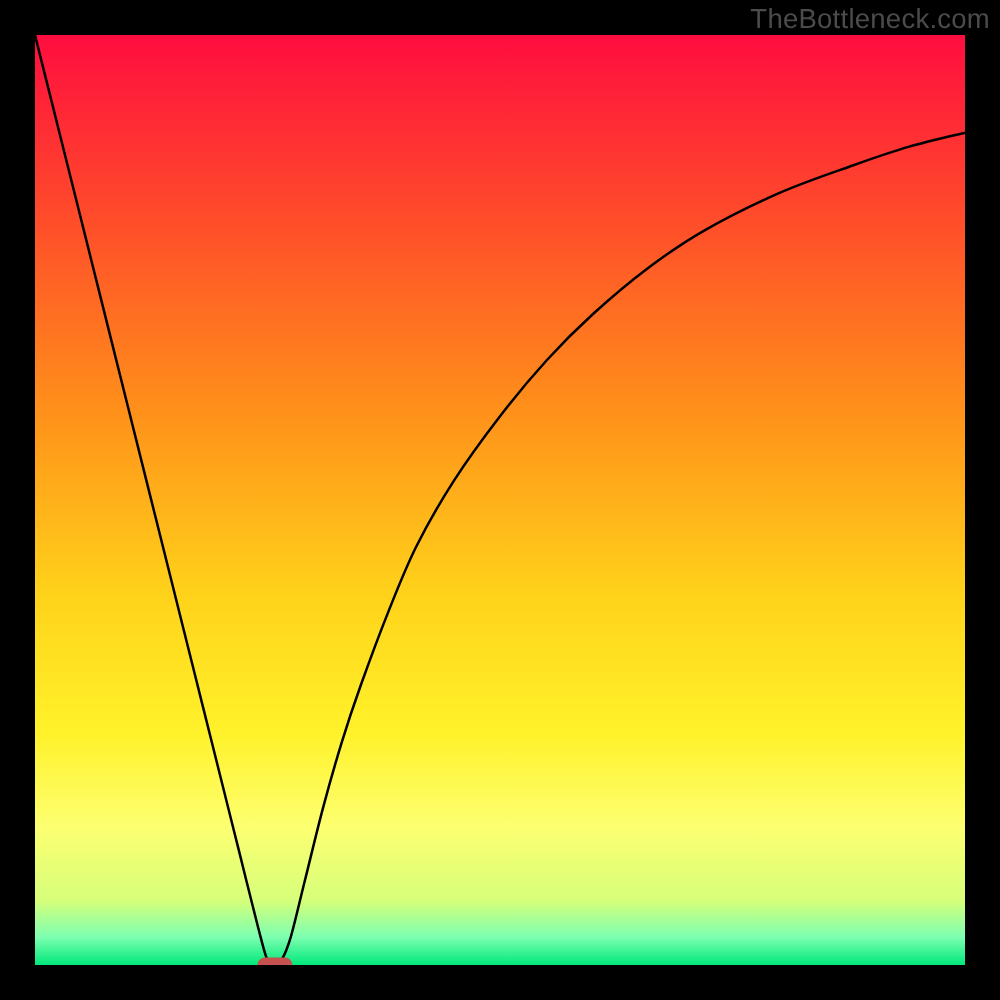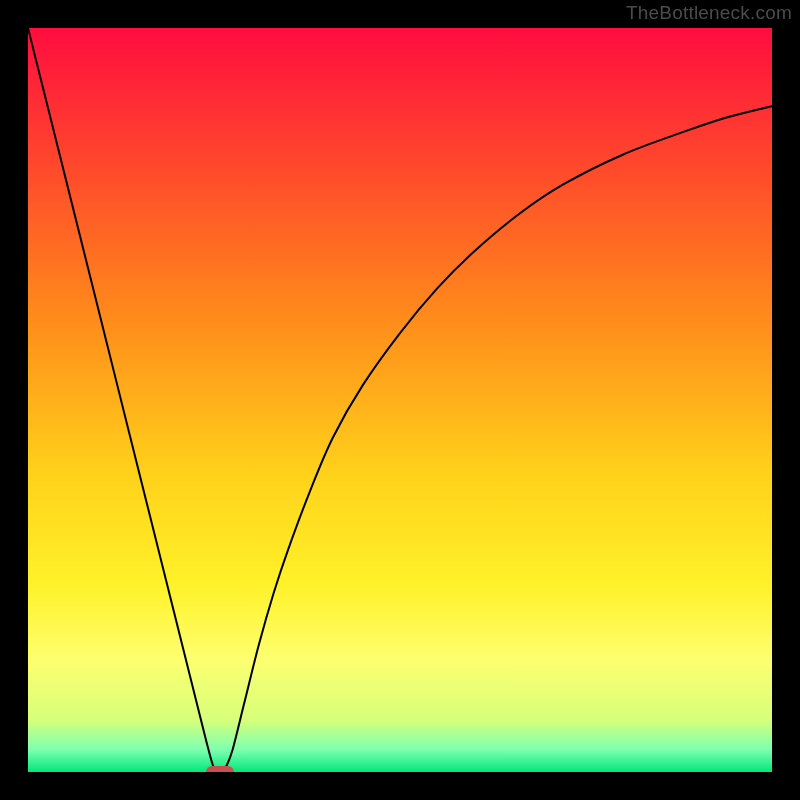--- a/index.html
+++ b/index.html
@@ -23,21 +23,21 @@
     top: 28px;
     width: 744px;
     height: 744px;
   }
   svg { display: block; }
   .watermark {
     position: absolute;
     top: 2px;
     right: 8px;
     color: #4b4b4b;
-    font-size: 19px;
+    font-size: 22px;
     font-weight: 500;
     letter-spacing: 0.2px;
     user-select: none;
   }
 </style>
 </head>
 <body>
 
 <div class="frame">
 

